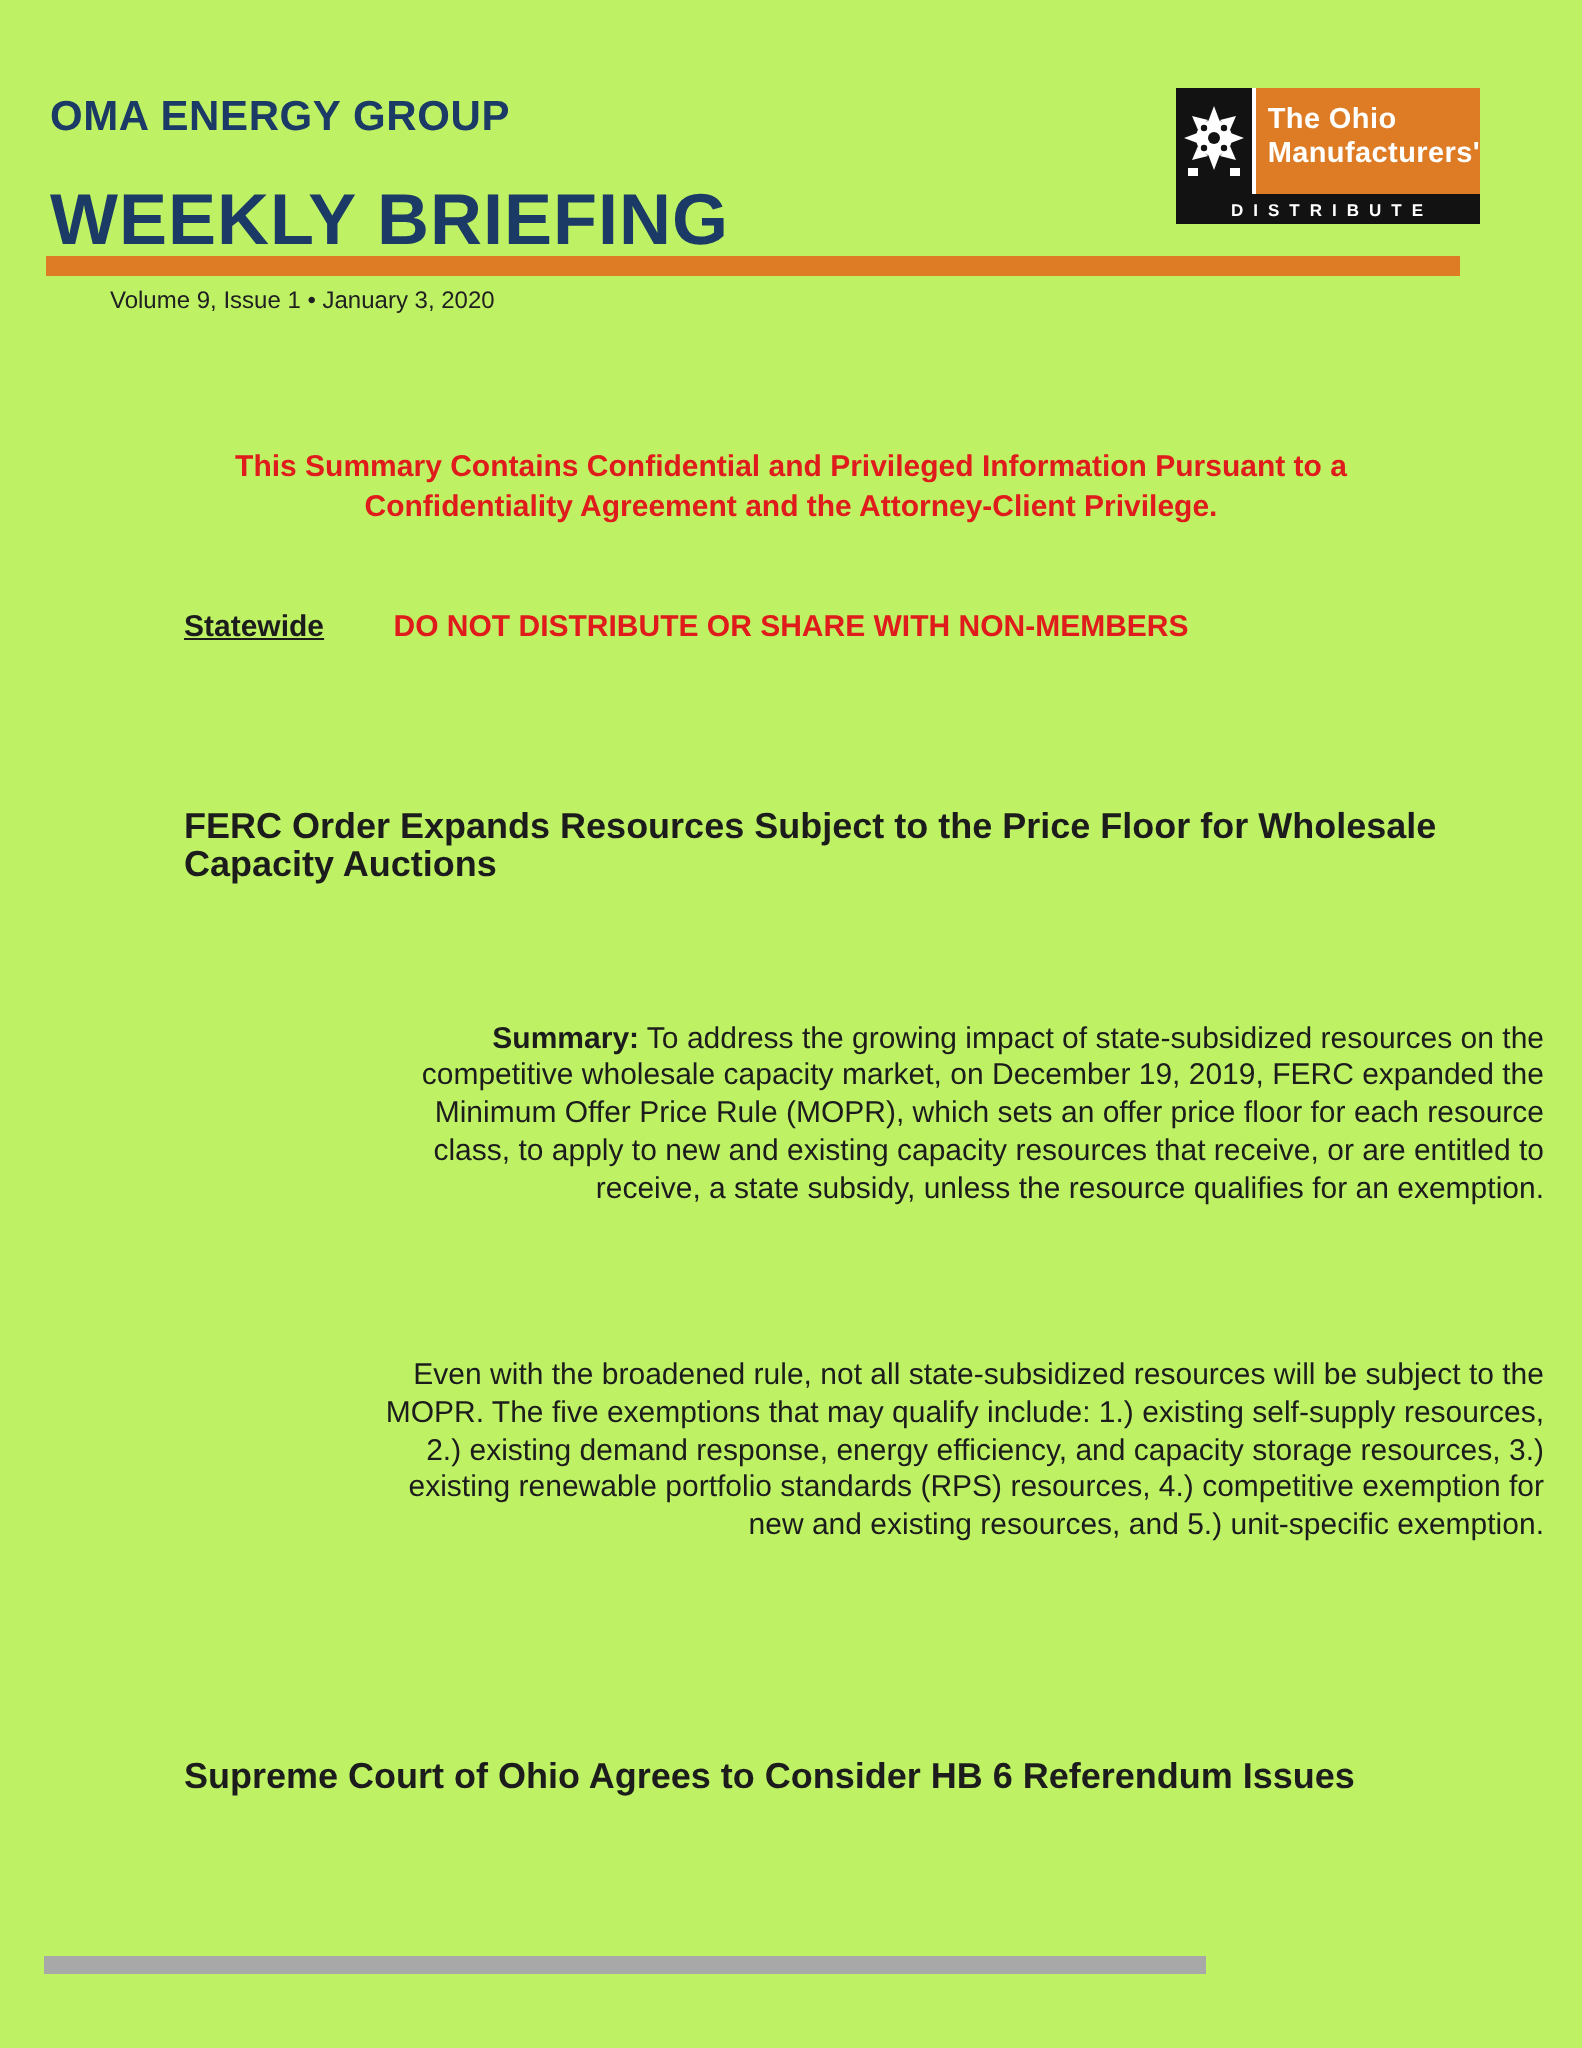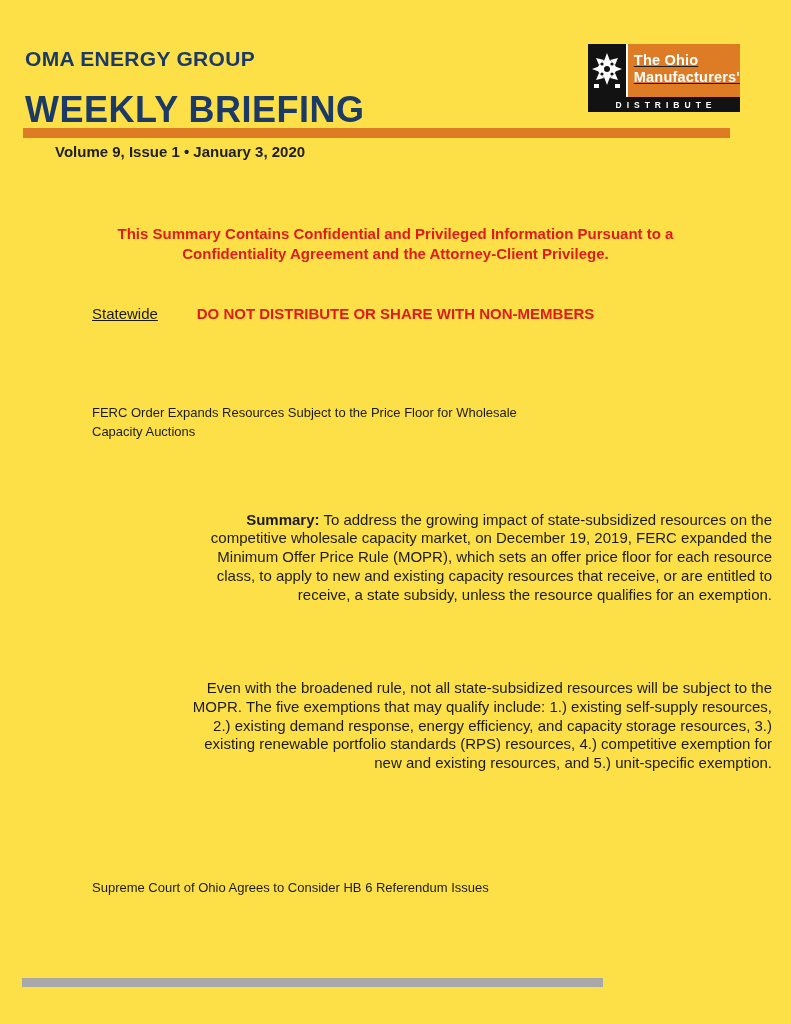--- a/index.html
+++ b/index.html
@@ -1,50 +1,50 @@
 <!DOCTYPE html>
 <html><head>
 <meta charset="utf-8">
 <style>
   * { margin: 0; padding: 0; box-sizing: border-box; }
   html, body { background: #ffffff; }
   .page {
     position: relative;
     width: 791px;
     height: 1024px;
-    background: #fde047;
+    background: #bef264;
     font-family: "Liberation Sans", sans-serif;
     color: #1c1c1c;
     overflow: hidden;
     margin: 0 auto;
   }
 
   
   .brand { position: absolute; left: 25px; top: 47px; }
   .brand .group {
     font-size: 21px; font-weight: 600; color: #1b3a66; letter-spacing: 0.3px;
   }
   .brand .title {
     font-size: 36px; font-weight: 700; color: #1b3a66; letter-spacing: 0.5px;
     margin-top: 21px; line-height: 1;
   }
   .orange-rule {
     position: absolute; left: 23px; top: 128px; width: 707px; height: 10px;
     background: #de7c26;
   }
   .issue-line {
-    position: absolute; left: 55px; top: 143px; font-size: 15px; color: #202020; font-weight: bold;
+    position: absolute; left: 55px; top: 143px; font-size: 12px; color: #202020;
   }
 
   
   .oma-logo {
     position: absolute; left: 588px; top: 44px; width: 152px; height: 68px;
     display: flex; flex-direction: column;
   }
-  .oma-logo .logo-top { display: flex; flex: 1; text-decoration: underline; }
+  .oma-logo .logo-top { display: flex; flex: 1; }
   .oma-logo .gear-box {
     width: 41px; background: #121212; display: flex; align-items: center; justify-content: center;
   }
   .oma-logo .logo-text {
     flex: 1; background: #de7c26; border-left: 2px solid #ffffff;
     color: #ffffff; font-weight: 700; font-size: 14.5px; line-height: 17px;
     padding: 8px 0 0 6px; letter-spacing: 0.2px;
   }
   .oma-logo .logo-bottom {
     height: 15px; background: #121212; color: #ffffff;
@@ -58,22 +58,22 @@
     text-align: center; color: #e01b1b; font-weight: 700; font-size: 15px;
     line-height: 20px; white-space: pre;
   }
   .notice div { }
 
   
   .body {
     position: absolute; left: 92px; top: 268px; width: 680px;
     font-size: 15px; line-height: 18.7px; white-space: pre;
   }
-  .statewide { font-weight: 400; text-decoration: underline; margin: 0 0 24px 0; }
-  .art-heading { font-weight: 400; font-size: 13px; margin: 0 0 13px 0; }
+  .statewide { font-weight: 700; text-decoration: underline; margin: 0 0 24px 0; }
+  .art-heading { font-weight: 700; font-size: 18px; margin: 0 0 13px 0; }
   .art-heading.second { margin-top: 12px; margin-bottom: 18px; }
   .para { margin: 0 0 19px 0; text-align: right; }
   .para .b { font-weight: 700; }
   .para a.link { color: #2e5cc5; text-decoration: underline; cursor: pointer; }
 
   
   .gray-bar {
     position: absolute; left: 22px; top: 978px; width: 581px; height: 9px;
     background: #a8a8a8;
   }

